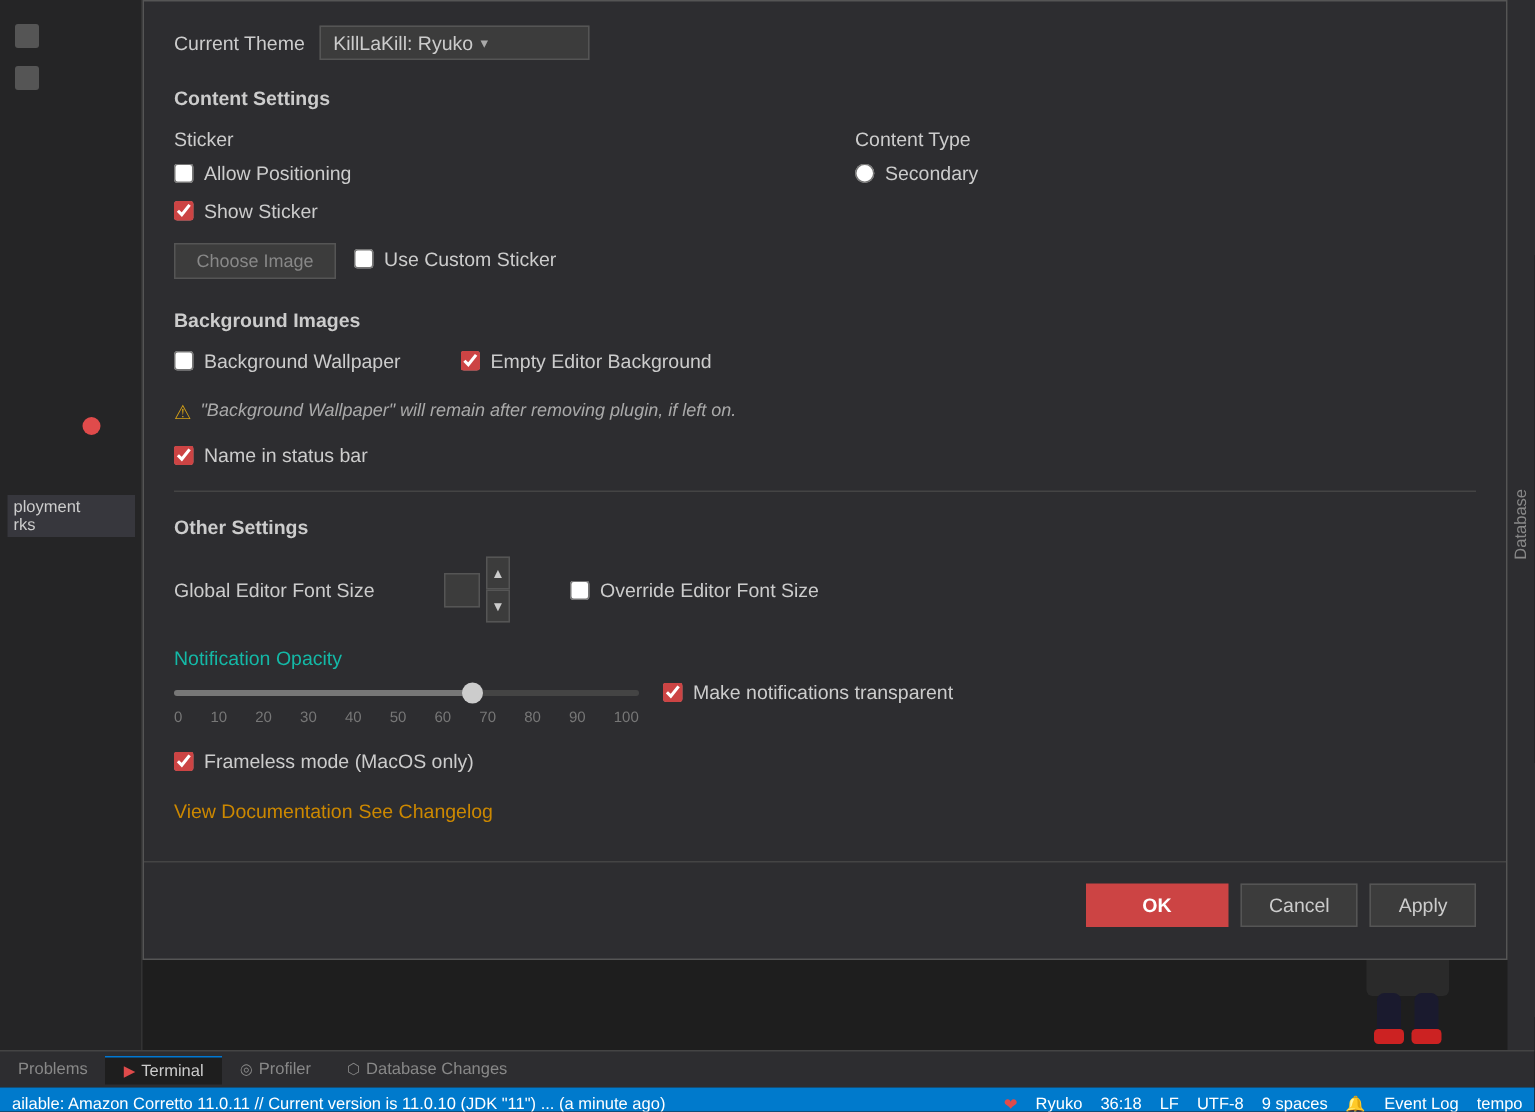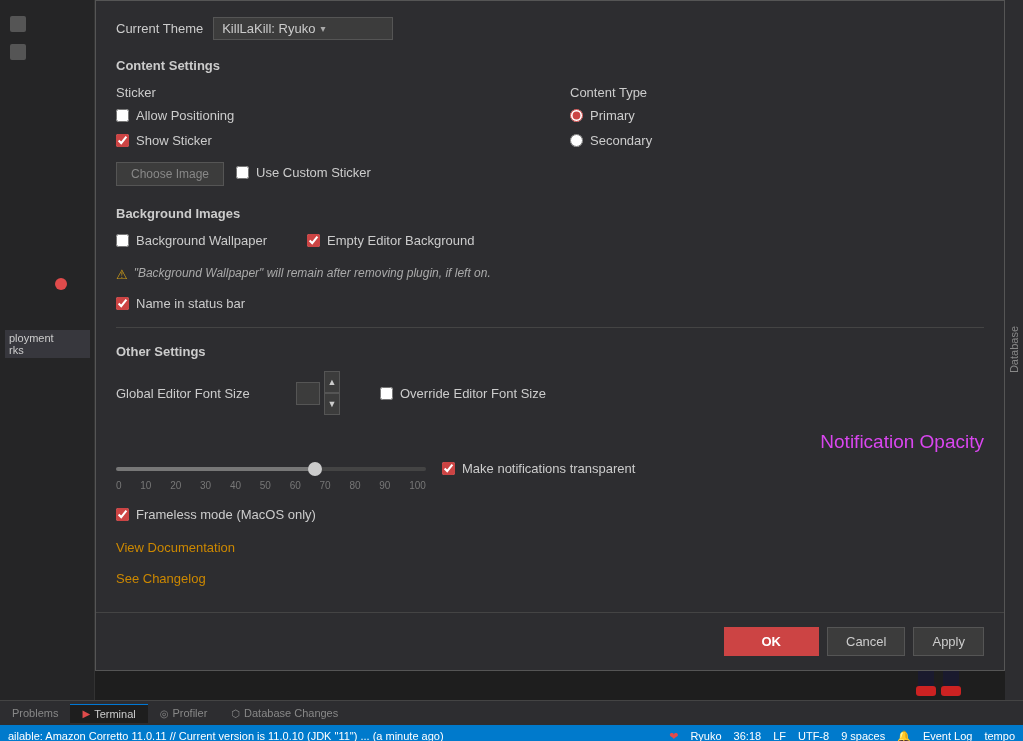--- a/index.html
+++ b/index.html
@@ -363,24 +363,23 @@
       align-items: center;
       justify-content: center;
       padding: 0;
     }
 
     .slider-section {
       margin-bottom: 16px;
     }
 
     .slider-label {
-      color: #d946ef;
-      font-size: 19px;
+      color: #14b8a6;
+      font-size: 13px;
       margin-bottom: 8px;
-      text-align: right;
     }
 
     .slider-ticks {
       display: flex;
       justify-content: space-between;
       width: 310px;
       margin-top: 4px;
     }
 
     .slider-tick {
@@ -396,22 +395,21 @@
     .link-text {
       color: #cc8800;
       text-decoration: none;
       font-size: 13px;
       cursor: pointer;
     }
 
     .links-section {
       margin-top: 18px;
       display: flex;
-      flex-direction: column;
-      gap: 16px;
+      gap: 4px;
     }
 
     
     .dialog-footer {
       display: flex;
       justify-content: flex-end;
       gap: 8px;
       padding: 14px 20px;
       border-top: 1px solid #444;
       margin-top: 10px;
@@ -595,24 +593,20 @@
           <div class="checkbox-row" style="margin-bottom:0;">
             <input type="checkbox" id="use-custom" style="">
             <label for="use-custom">Use Custom Sticker</label>
           </div>
         </div>
       </div>
 
       <div class="right-col">
         <div style="color:#ccc;font-size:13px;margin-bottom:8px;">Content Type</div>
 
-        <div class="checkbox-row">
-          <input type="radio" name="content-type" id="primary" checked="" style="">
-          <label for="primary">Primary</label>
-        </div>
 
         <div class="checkbox-row">
           <input type="radio" name="content-type" id="secondary" style="">
           <label for="secondary">Secondary</label>
         </div>
       </div>
     </div>
 
     <div class="bg-section">
       <div class="section-title">Background Images</div>

